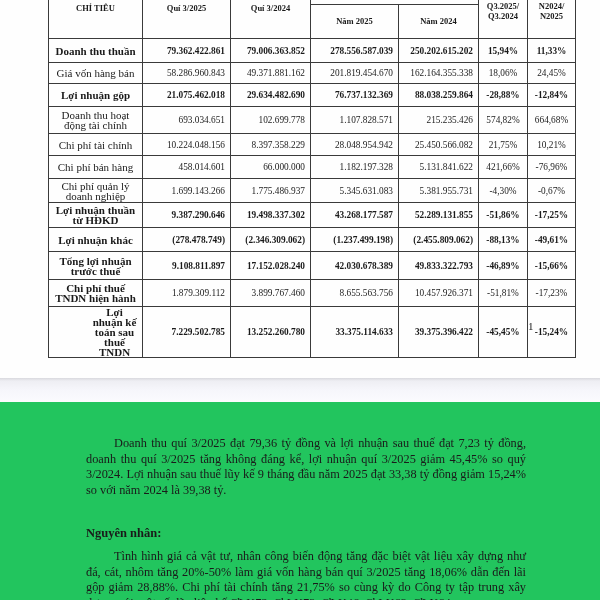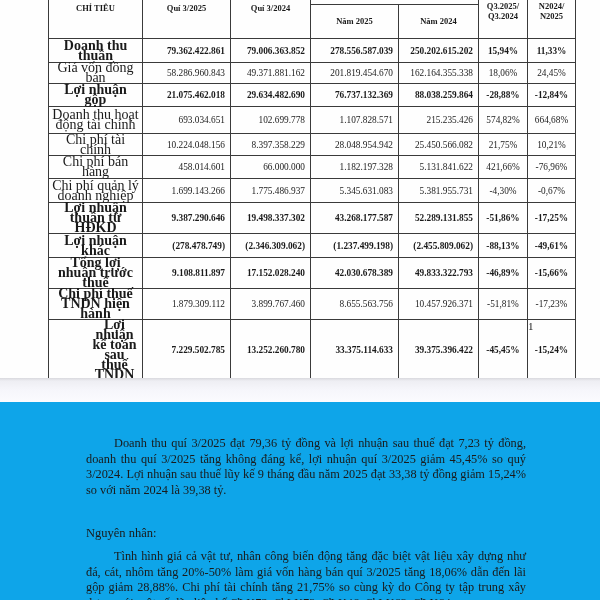--- a/index.html
+++ b/index.html
@@ -1,34 +1,34 @@
 <!DOCTYPE html>
 <html><head>
 <meta charset="utf-8">
 <style>
   html, body { margin:0; padding:0; }
   body { width:600px; height:600px; overflow:hidden; background:#ffffff; position:relative; font-family:"Liberation Serif", "DejaVu Serif", serif; color:#1a1a1a; }
   .page1 { position:absolute; left:0; top:0; width:600px; height:440px; background:#fefefe; overflow:hidden; }
   .gap { position:absolute; left:0; top:378px; width:600px; height:24px; background:linear-gradient(#d9d9de 0, #eeeef3 3px, #f6f6fb 12px, #fbfbfe 24px); }
-  .page2 { position:absolute; left:0; top:402px; width:600px; height:198px; background:#0ea5e9; overflow:hidden; }
+  .page2 { position:absolute; left:0; top:402px; width:600px; height:198px; background:#22c55e; overflow:hidden; }
 
   table.fin { position:absolute; left:48px; top:-8px; border-collapse:collapse; table-layout:fixed; }
   table.fin td, table.fin th { border:1px solid #3a3a3a; padding:0 3px; font-size:9.3px; line-height:10px; text-align:center; vertical-align:middle; white-space:nowrap; }
   table.fin th { font-weight:bold; font-size:8.5px; }
   table.fin td.num { text-align:right; padding-right:5px;margin-top:23px; }
   table.fin td.pct { text-align:center; }
   table.fin tr.bold td { font-weight:bold; }
-  table.fin td.label { font-size:14px; white-space:normal; line-height:10px; }
+  table.fin td.label { font-size:11px; white-space:normal; line-height:10px; }
   .h-top th { height:8px; }
 
   .page-num { position:absolute; left:528px; top:320px; font-size:11px; }
 
   .para { position:absolute; left:86px; width:440px; font-size:12.3px; line-height:15.5px; text-align:justify; }
   .p1 { top:34px; text-indent:28px; }
-  .heading { position:absolute; left:86px; top:124px; font-size:12.5px; font-weight:normal; }
+  .heading { position:absolute; left:86px; top:124px; font-size:12.5px; font-weight:bold; }
   .p2 { top:147px; text-indent:28px; }
 </style>
 </head>
 <body>
 
 <div class="page1">
   <table class="fin">
     <colgroup>
       <col style="width:94px">
         <col style="width:88px">
@@ -56,21 +56,21 @@
         <tr class="bold">
           <td class="label" style="height: 23px;">Doanh thu thuần</td>
           <td class="num">79.362.422.861</td>
           <td class="num">79.006.363.852</td>
           <td class="num">278.556.587.039</td>
           <td class="num">250.202.615.202</td>
           <td class="pct">15,94%</td>
           <td class="pct">11,33%</td>
         </tr>
         <tr>
-          <td class="label" style="height: 20px;">Giá vốn đồng bán</td>
+          <td class="label" style="height: 20px;">Giá vốn hàng bán</td>
           <td class="num">58.286.960.843</td>
           <td class="num">49.371.881.162</td>
           <td class="num">201.819.454.670</td>
           <td class="num">162.164.355.338</td>
           <td class="pct">18,06%</td>
           <td class="pct">24,45%</td>
         </tr>
         <tr class="bold">
           <td class="label" style="height: 22px;">Lợi nhuận gộp</td>
           <td class="num">21.075.462.018</td>

